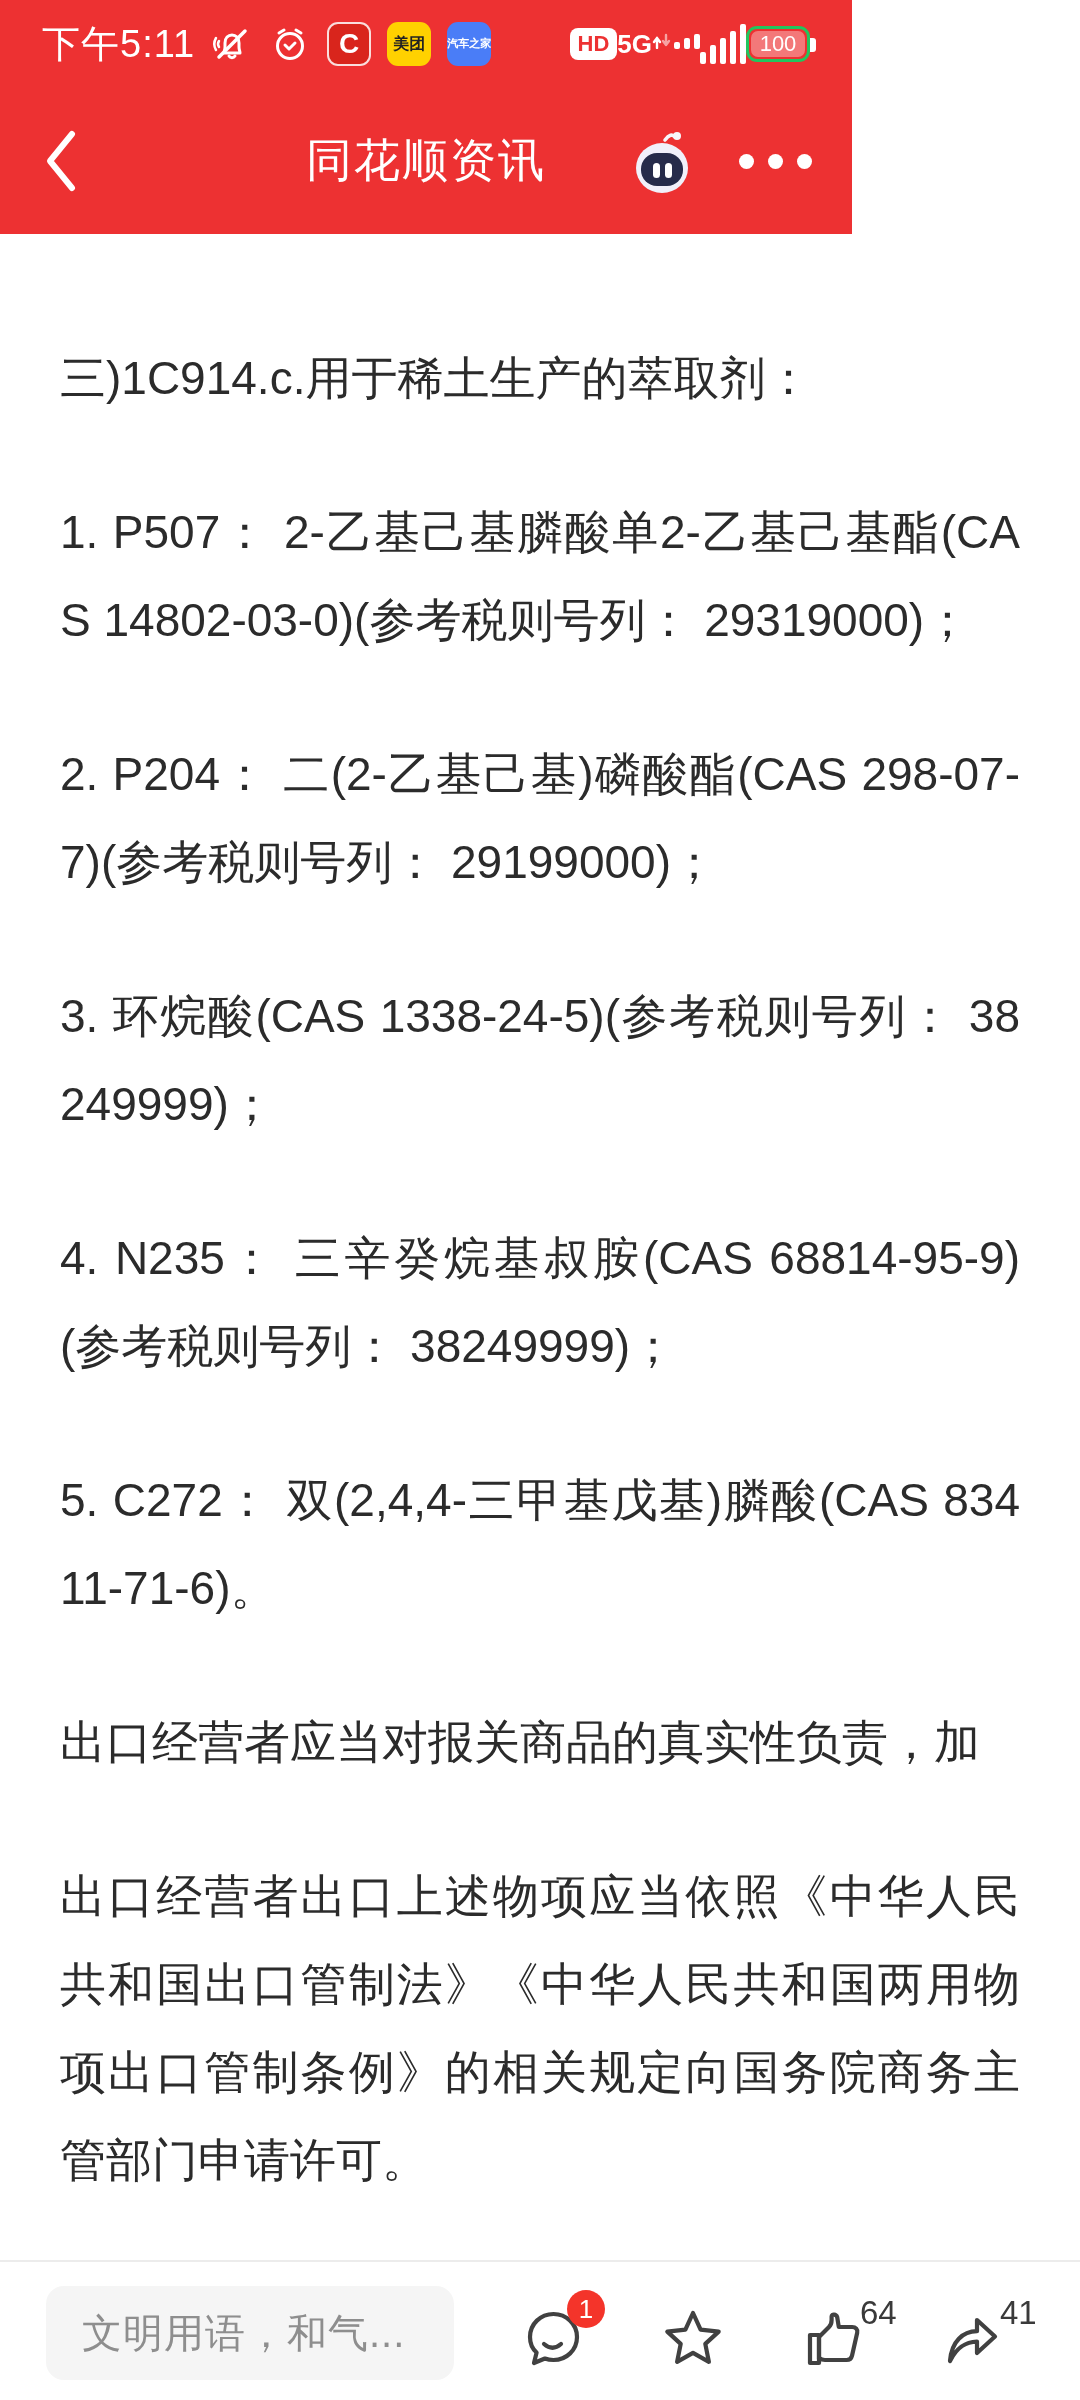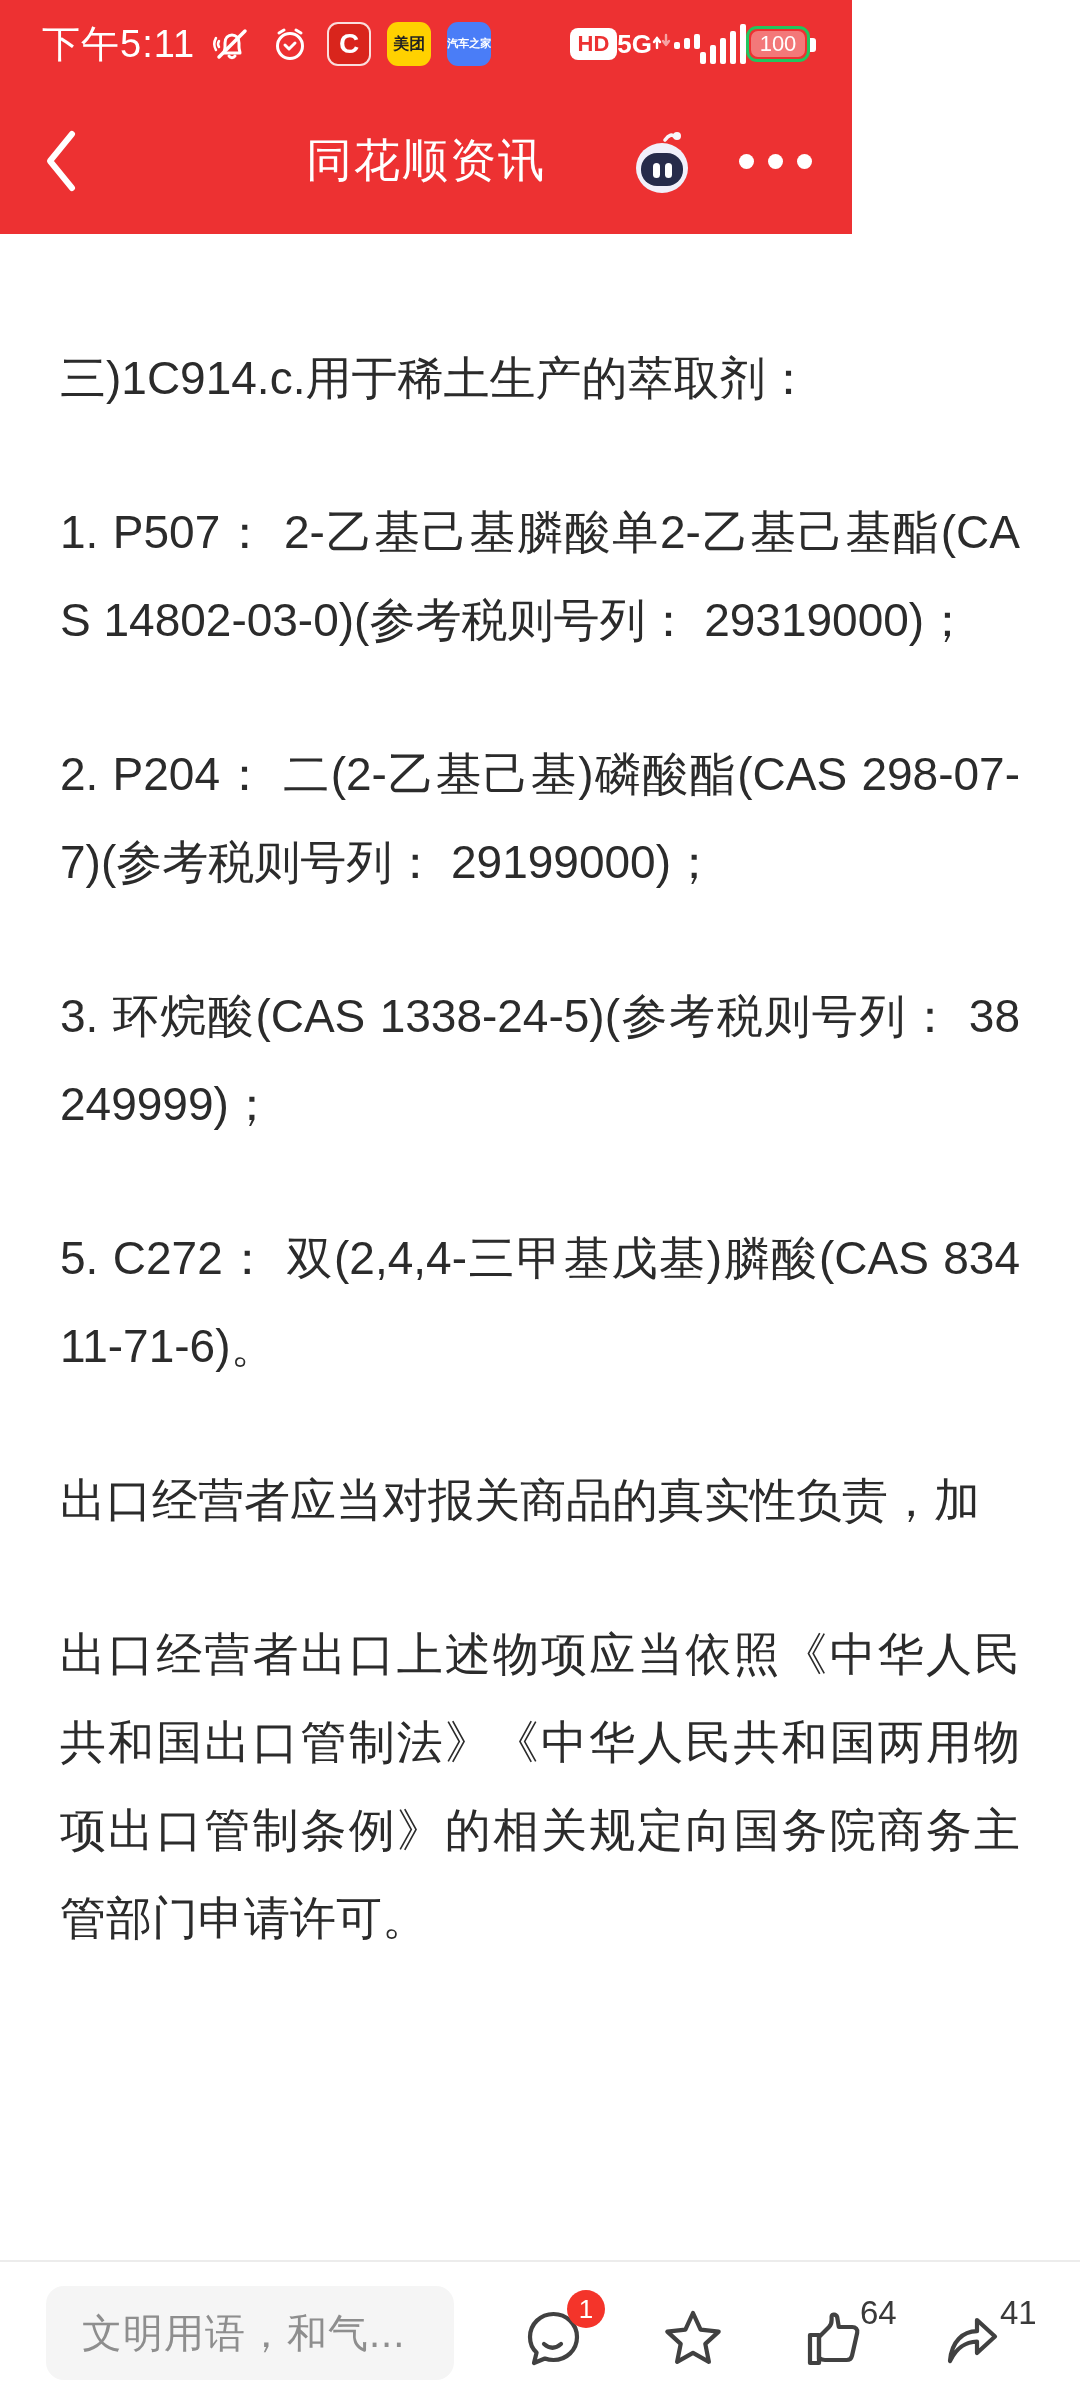--- a/index.html
+++ b/index.html
@@ -145,20 +145,21 @@
         </div>
       </div>
     </div>
   </header>
 
   <main class="content">
     <p>三)1C914.c.用于稀土生产的萃取剂：</p>
     <p>1. P507： 2-乙基己基膦酸单2-乙基己基酯(CAS 14802-03-0)(参考税则号列： 29319000)；</p>
     <p>2. P204： 二(2-乙基己基)磷酸酯(CAS 298-07-7)(参考税则号列： 29199000)；</p>
     <p>3. 环烷酸(CAS 1338-24-5)(参考税则号列： 38249999)；</p>
+    <p>4. N235： 三辛癸烷基叔胺(CAS 68814-95-9)(参考税则号列： 38249999)；</p>
     <p>5. C272： 双(2,4,4-三甲基戊基)膦酸(CAS 83411-71-6)。</p>
     <p>出口经营者应当对报关商品的真实性负责，加</p>
     <p>出口经营者出口上述物项应当依照《中华人民共和国出口管制法》《中华人民共和国两用物项出口管制条例》的相关规定向国务院商务主管部门申请许可。</p>
   </main>
 
   <footer class="bottombar">
     <div class="comment-input">
       <span>文明用语，和气...</span>
     </div>
 

